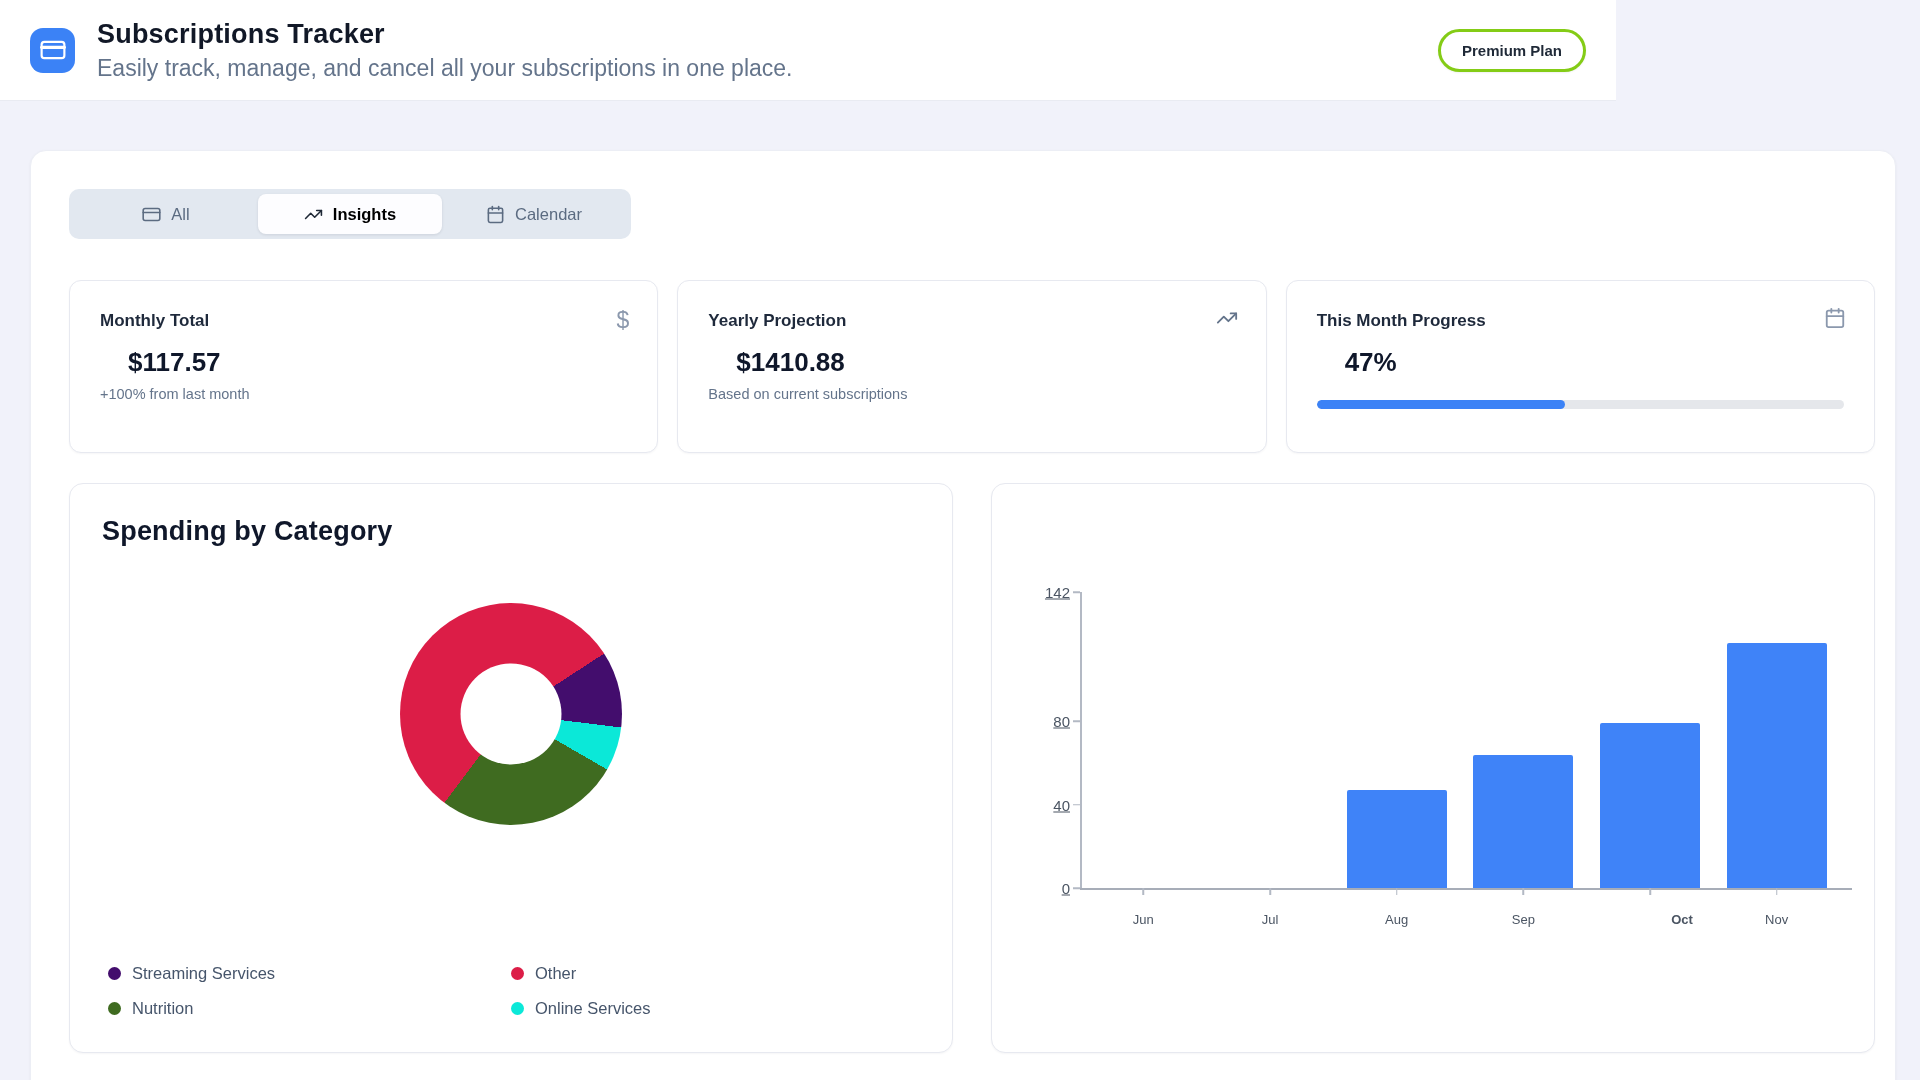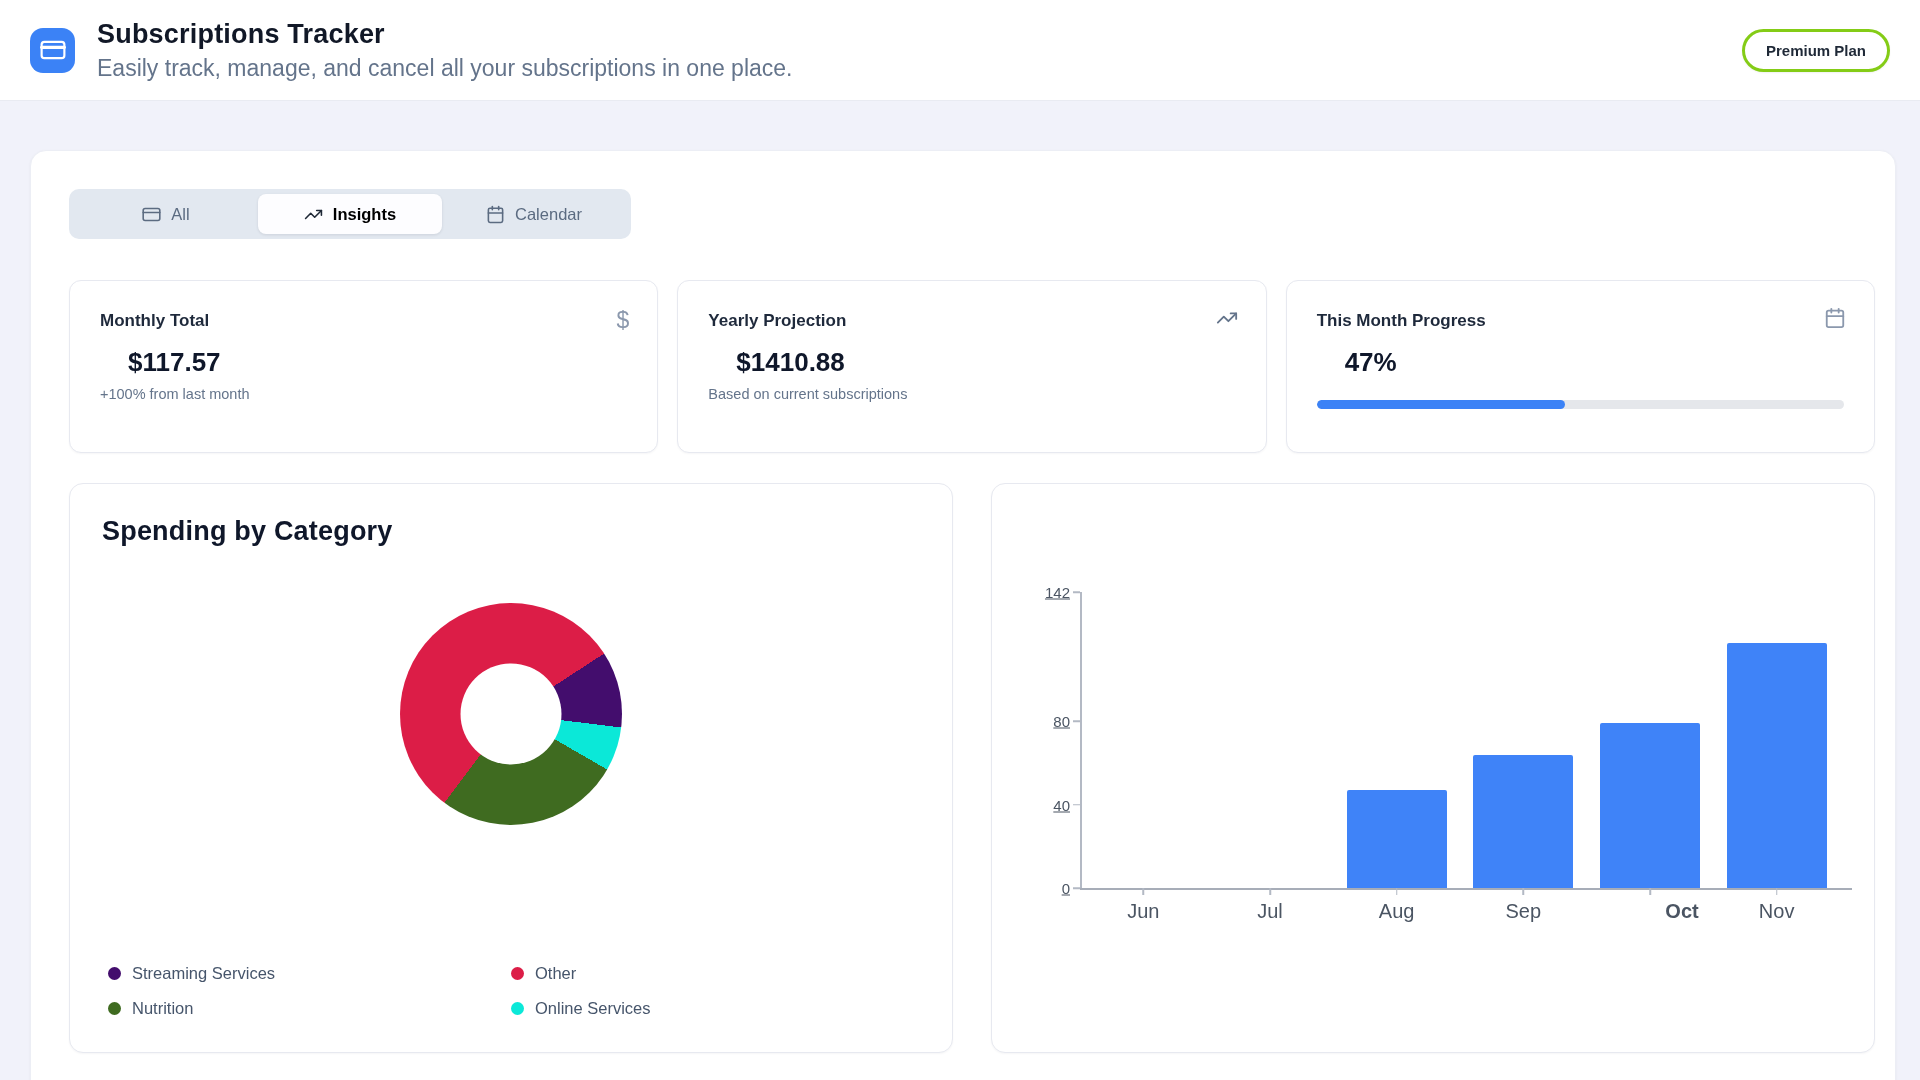--- a/index.html
+++ b/index.html
@@ -1,20 +1,20 @@
 <!DOCTYPE html>
 <html><head>
 <meta charset="utf-8">
 <style>
   * { margin:0; padding:0; box-sizing:border-box; }
   html,body { width:1920px; height:1080px; overflow:hidden;
     font-family:"Liberation Sans", sans-serif; background:#f1f2fa; color:#0f172a; }
 
   
-  .header { position:absolute; top:0; left:0; width:1920px; height:101px;
+  .header { position:absolute; top:0; left:0; width:1616px; height:101px;
     background:#ffffff; border-bottom:1px solid #e9ebf2;
     display:flex; align-items:center; justify-content:space-between; padding:0 30px; }
   .header-left { display:flex; align-items:center; gap:22px; }
   .app-icon { width:45px; height:45px; border-radius:13px; background:#3b82f6;
     display:flex; align-items:center; justify-content:center; flex:0 0 auto; }
   .page-title { font-size:27px; font-weight:bold; color:#111827; letter-spacing:.2px; }
   .page-subtitle { font-size:23px; color:#64748b; margin-top:5px; }
   .plan-pill { background:#fff; border:3px solid #84cc16; border-radius:9999px;
     padding:10px 21px; font-size:15px; font-weight:bold; color:#1f2937;
     box-shadow:0 1px 2px rgba(15,23,42,.06); cursor:pointer; }
@@ -69,21 +69,21 @@
   .plot { position:absolute; left:88px; top:108px; width:760px; height:296px; }
   .y-axis { position:absolute; left:0; top:0; width:2px; height:100%; background:#b3b9c4; }
   .x-axis { position:absolute; left:0; bottom:-2px; width:772px; height:2px; background:#a7adb8; }
   .ytick { position:absolute; right:100%; transform:translate(-10px,-50%);
     font-size:15px; color:#4b5563;text-decoration:underline; }
   .ytick-mark { position:absolute; width:7px; height:1.5px; background:#b3b9c4;
     left:-7px; transform:translateY(-0.75px); }
   .bar { position:absolute; bottom:0; border-radius:2px 2px 0 0; }
   .xtick-mark { position:absolute; top:100%; width:1.5px; height:7px; background:#b3b9c4;
     transform:translateX(-0.75px); }
-  .month-label { position:absolute; top:100%; margin-top:12px; font-size:20px;
+  .month-label { position:absolute; top:100%; margin-top:24px; font-size:13px;
     color:#4b5563; text-align:center; transform:translateX(-50%); }
 </style>
 </head>
 <body>
 
 <div class="header">
   <div class="header-left">
     <div class="app-icon">
       <svg width="26" height="26" viewBox="0 0 24 24" fill="none" stroke="#ffffff" stroke-width="2" stroke-linecap="round" stroke-linejoin="round">
         <rect x="1.5" y="4.5" width="21" height="15" rx="2.5"></rect>

